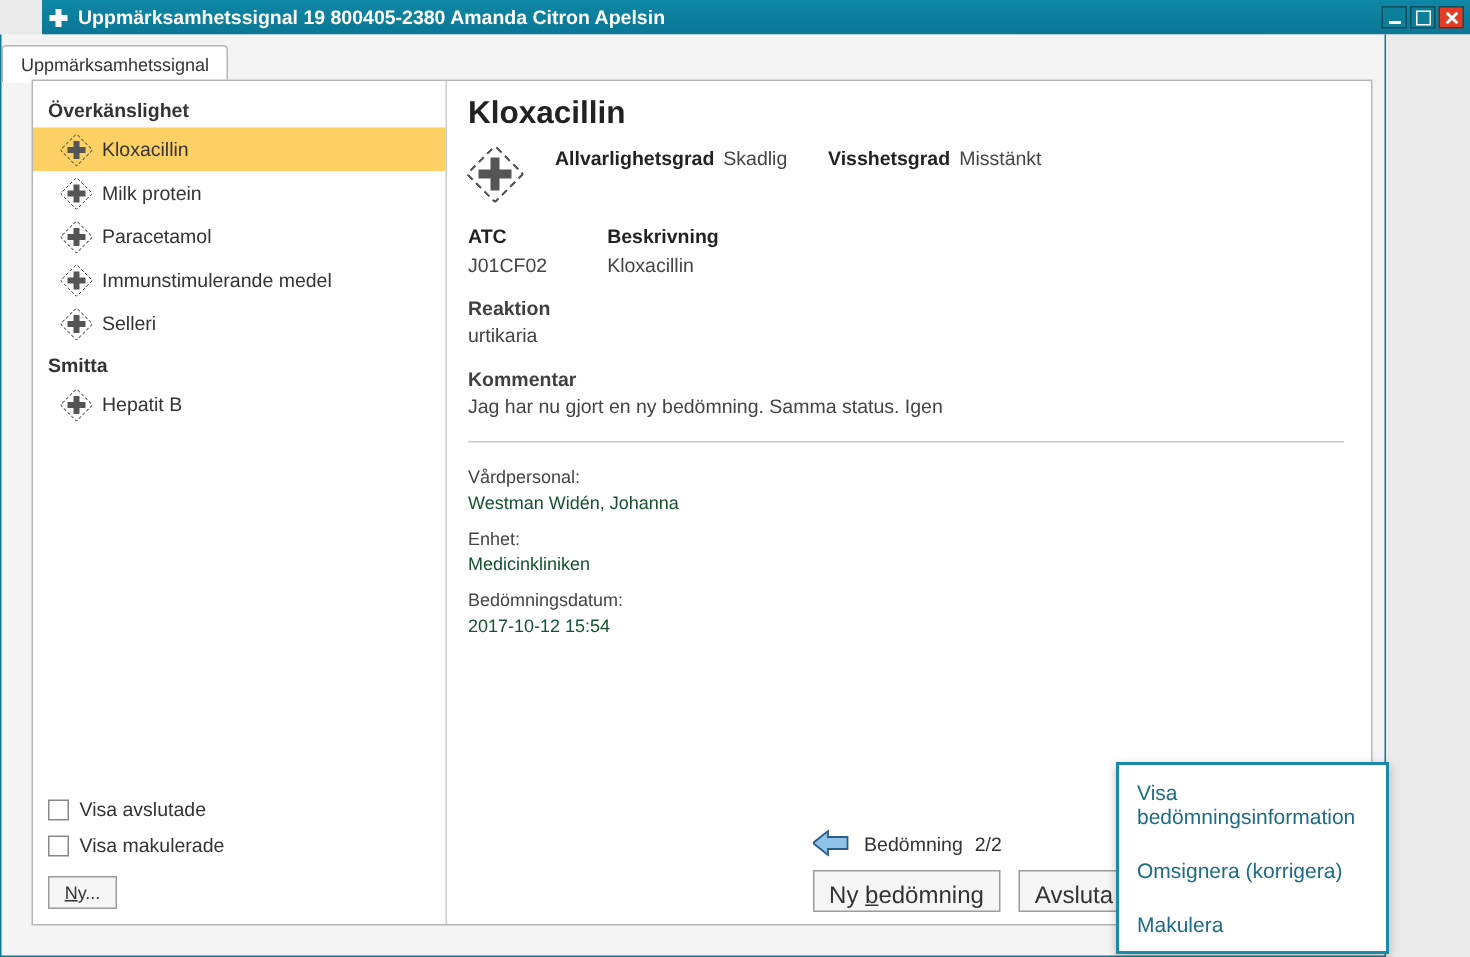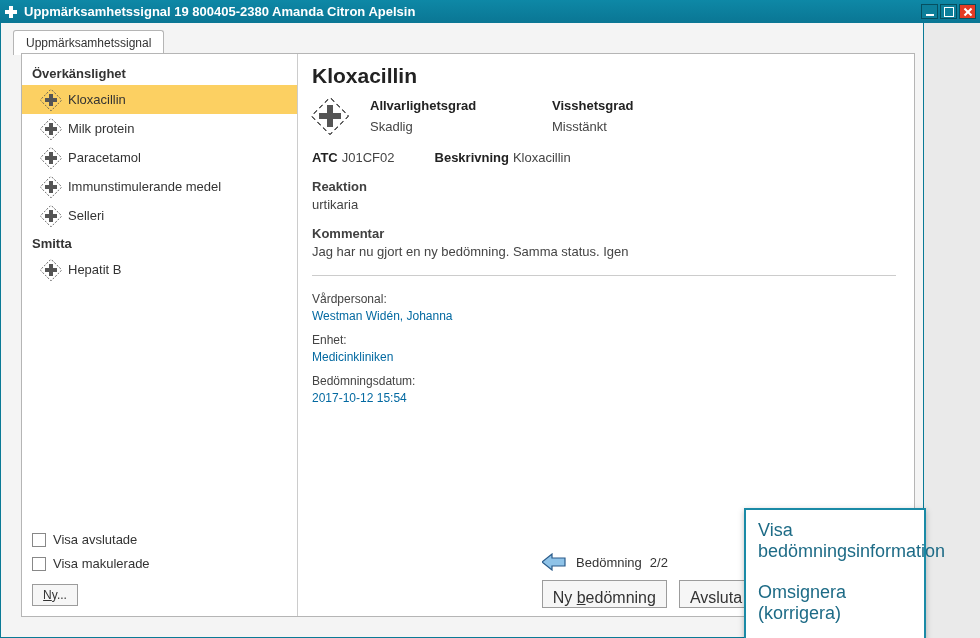--- a/index.html
+++ b/index.html
@@ -7,21 +7,21 @@
   .window {
     width: 980px; height: 638px;
     position: relative;
     background: #eaeaea;
   }
   .titlebar {
     height: 23px;
     background: linear-gradient(#0e88a6, #0a7694);
     display: flex; align-items: center;
     padding: 0 4px 0 4px;
-    color: #fff; font-size: 13px; font-weight: bold;
+    color: #fff; font-size: 13px; font-weight: bold; margin-left: 28px;
   }
   .titlebar .plus-icon {
     width: 14px; height: 14px; margin-right: 6px;
     position: relative; flex-shrink: 0;
   }
   .titlebar .plus-icon::before, .titlebar .plus-icon::after {
     content: ""; position: absolute; background: #fff;
   }
   .titlebar .plus-icon::before { left: 5px; top: 1px; width: 4px; height: 12px; }
   .titlebar .plus-icon::after { left: 1px; top: 5px; width: 12px; height: 4px; }
@@ -47,21 +47,21 @@
   .outer-panel {
     position: absolute; top: 23px; left: 0; width: 924px; height: 615px;
     background: #f4f4f4; border-right: 1px solid #0a7a96; border-bottom: 1px solid #0a7a96; border-left: 1px solid #0a7a96;
   }
   .rightshade {
     position: absolute; top: 23px; left: 924px; width: 56px; height: 615px;
     background: #eaeaea;
   }
 
   .tabstrip {
-    display: flex; align-items: flex-start; padding: 6px 6px 0 12px;
+    display: flex; align-items: flex-start; padding: 6px 6px 0 0;
     height: 30px;
   }
   .tab {
     background: #fff; border: 1px solid #b5b5b5; border-bottom: none;
     padding: 5px 12px 5px 12px; font-size: 12px; color: #333;
     border-top-left-radius: 3px; border-top-right-radius: 3px;
     position: relative; top: 1px;
   }
 
   .content {
@@ -135,38 +135,38 @@
   .rc-icon::before {
     content: ""; position: absolute; inset: 0;
     border: 2px dashed #555; border-radius: 3px;
     transform: rotate(45deg); scale: 0.78;
   }
   .rc-icon::after {
     content: ""; position: absolute; left: 15px; top: 7px; width: 6px; height: 22px; background: #555;
   }
   .rc-icon .cross-h { position: absolute; left: 7px; top: 15px; width: 22px; height: 6px; background: #555; }
 
-  .kv-col { display: flex; flex-direction: column; gap: 6px; font-size: 13px; color: #333; }
+  .kv-col { display: flex; flex-direction: row; gap: 6px; font-size: 13px; color: #333; }
   .kv-label { font-weight: bold; color: #222; }
   .kv-val { color: #444; }
 
   .rc-atc-row { display: flex; gap: 40px; margin-top: 10px; font-size: 13px; }
-  .rc-atc-row .blk { display: flex; gap: 4px; }
+  .rc-atc-row .blk { display: flex; flex-direction: column; gap: 4px; }
 
   .rc-block { margin-top: 14px; font-size: 13px; }
   .rc-block .blk-label { font-weight: bold; color: #404040; }
   .rc-block .blk-val { color: #444; margin-top: 3px; }
 
   hr.sep {
     border: none; border-top: 1px solid #ccc; margin: 16px 0 10px 0;
   }
 
   .rc-meta { font-size: 12px; color: #444; }
   .rc-meta .meta-label { color: #444; margin-top: 6px; }
-  .rc-meta .meta-val { color: #0369a1; margin-top: 3px; }
+  .rc-meta .meta-val { color: #14532d; margin-top: 3px; }
   .rc-meta .grp { margin-bottom: 10px; }
 
   .rc-bottom {
     margin-top: auto;
     display: flex; flex-direction: column; gap: 8px;
   }
   .pager { display: flex; align-items: center; justify-content: center; gap: 8px; font-size: 13px; color: #333; }
   .arrow-left {
     width: 28px; height: 20px; display: flex; align-items: center; justify-content: center;
     cursor: pointer;
@@ -188,21 +188,21 @@
   .popup {
     position: absolute;
     right: -12px; top: 454px;
     width: 182px;
     border: 2px solid #1a8aa6;
     background: #fff;
     box-shadow: 0 2px 6px rgba(0,0,0,0.25);
     z-index: 50;
   }
   .popup-item {
-    padding: 10px 12px; font-size: 18px; color: #1d6b86; cursor: pointer;
+    padding: 10px 12px; font-size: 14px; color: #1d6b86; cursor: pointer;
   }
 
   .footer {
     position: absolute; right: 8px; bottom: 6px;
   }
   .footer .btn { }
 
   u.hotkey { text-decoration: underline; }
 </style>
 </head>

